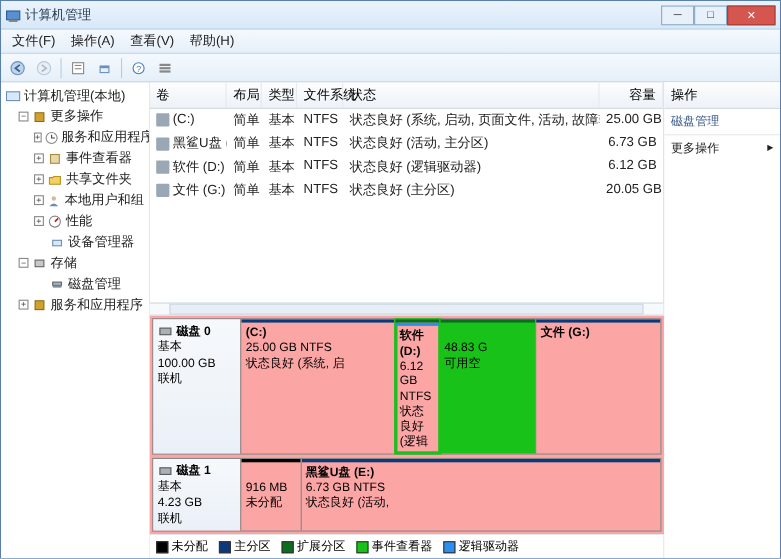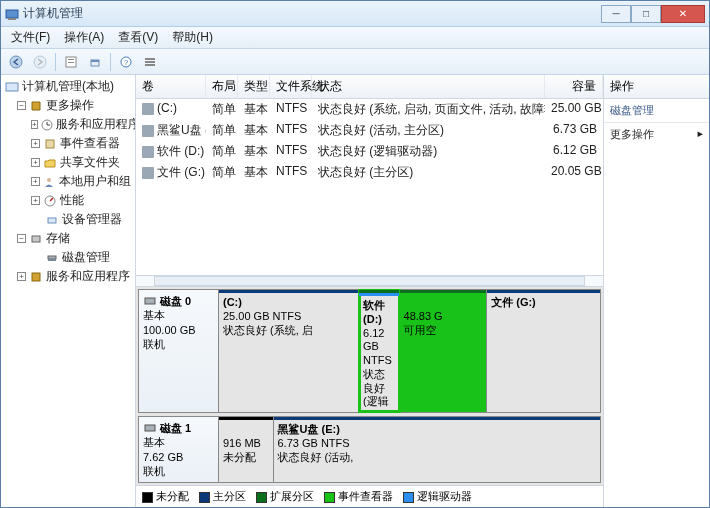--- a/index.html
+++ b/index.html
@@ -31,21 +31,21 @@
 .vr-col { padding: 1px 6px; white-space: nowrap; overflow: hidden; }
 .c-vol { width: 70px; }
 .c-lay { width: 32px; }
 .c-type { width: 32px; }
 .c-fs { width: 42px; }
 .c-stat { flex: 1; min-width: 0; }
 .c-cap { width: 58px; text-align: right; }
 .vol-icon { width: 12px; height: 12px; background: #9aa7b5; display: inline-block; margin-right: 3px; vertical-align: middle; border-radius: 1px; }
 .splitter-gap { height: 12px; background: #f7fafd; border-top: 1px solid #d0d7e0; border-bottom: 1px solid #d0d7e0; display: flex; align-items: center; padding: 0 18px; }
 .scroll-track { flex: 1; height: 10px; background: #e8eef5; border: 1px solid #cbd6e2; position: relative; }
-.disk-map { flex: 1; overflow: auto; background: #e5e5e5; padding: 2px; position: relative; }
+.disk-map { flex: 1; overflow: auto; background: #fca5a5; padding: 2px; position: relative; }
 .disk-row { display: flex; border: 1px solid #888; margin-bottom: 3px; min-height: 56px; }
 .disk-label { width: 80px; background: linear-gradient(#f6f9fc, #eaf0f7); border-right: 1px solid #888; padding: 4px; font-size: 11px; line-height: 1.3; }
 .disk-label .dlabel-title { font-weight: bold; display: flex; align-items: center; gap: 3px; }
 .disk-parts { flex: 1; display: flex; position: relative; }
 .part { border-right: 1px solid #888; padding: 3px 4px; font-size: 11px; line-height: 1.25; position: relative; overflow: hidden; }
 .part:last-child { border-right: none; }
 .part.sel { outline: 3px solid #18c218; outline-offset: -2px; }
 .part .stripe { position: absolute; top: 0; left: 0; right: 0; height: 3px; }
 .stripe.primary { background: #0a3a7a; }
 .stripe.extended { background: #0a6f1c; }
@@ -311,21 +311,21 @@
           <div class="disk-label">
             <div class="dlabel-title">
                 <span class="tree-icon">
                   <svg width="12" height="12">
                     <rect x="1" y="3" width="10" height="6" fill="#a8b0b8" stroke="#555"></rect>
                   </svg>
                 </span>
                 <span>磁盘 1</span>
               </div>
             <div>基本</div>
-            <div>7.62 GB</div>
+            <div>4.23 GB</div>
             <div>联机</div>
           </div>
           <div class="disk-parts">
             <div class="part" style="flex:1"><div class="stripe unalloc"></div><div style="height:3px"></div><br><span>916 MB</span><br><span>未分配</span></div>
             <div class="part" style="flex:7"><div class="stripe primary"></div><div style="height:3px"></div><b>黑鲨U盘  (E:)</b><br><span>6.73 GB NTFS</span><br><span>状态良好 (活动,</span></div>
           </div>
         </div>
 
       </div>
 

